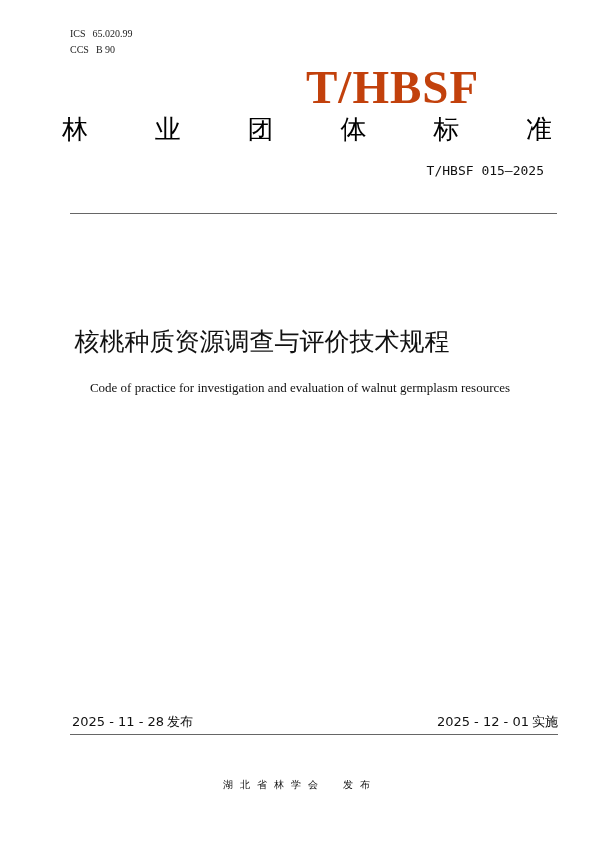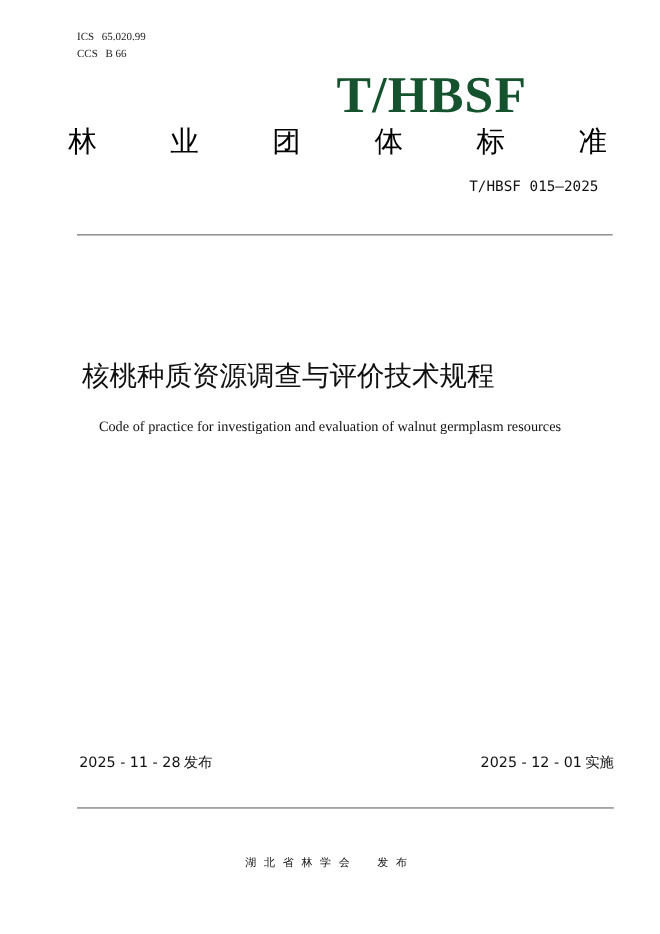--- a/index.html
+++ b/index.html
@@ -26,21 +26,21 @@
     }
     .class-codes div span.val { margin-left: 7px; }
 
     .org-code {
       left: 306px; top: 62px;
       font-family: "Liberation Serif", serif;
       font-weight: bold;
       font-size: 47px;
       letter-spacing: 1px;
       line-height: 50px;
-      color: #14532d;
+      color: #c2410c;
     }
 
     .std-type {
       left: 62px; top: 112px;
       width: 490px;
       display: flex;
       justify-content: space-between;
       font-family: "DejaVu Sans", sans-serif;
       font-size: 26px;
       line-height: 34px;
@@ -73,21 +73,21 @@
     .title-en {
       left: 0; width: 600px; top: 378px;
       text-align: center;
       font-family: "Liberation Serif", serif;
       font-size: 13px;
       line-height: 20px;
       color: #111;
     }
 
     .date-row {
-      top: 684px;
+      top: 712px;
       font-family: "DejaVu Sans", sans-serif;
       font-size: 13px;
       line-height: 20px;
       color: #111;
       text-align: center;
     }
     .date-issue { left: 72px; }
     .date-impl { right: 42px; }
     .date-row .suffix { margin-left: 3px; }
 
@@ -103,21 +103,21 @@
     .publisher .pub-action { margin-left: 18px; }
   </style>
 </head>
 <body>
 
 <div class="abs class-codes">
   <div>
     <span>ICS</span><span class="val">65.020.99</span>
   </div>
   <div>
-    <span>CCS</span><span class="val">B 66</span>
+    <span>CCS</span><span class="val">B 90</span>
   </div>
 </div>
 
 <div class="abs org-code">T/HBSF</div>
 
 <div class="abs std-type">
   <span>林</span>
   <span>业</span>
   <span>团</span>
   <span>体</span>

